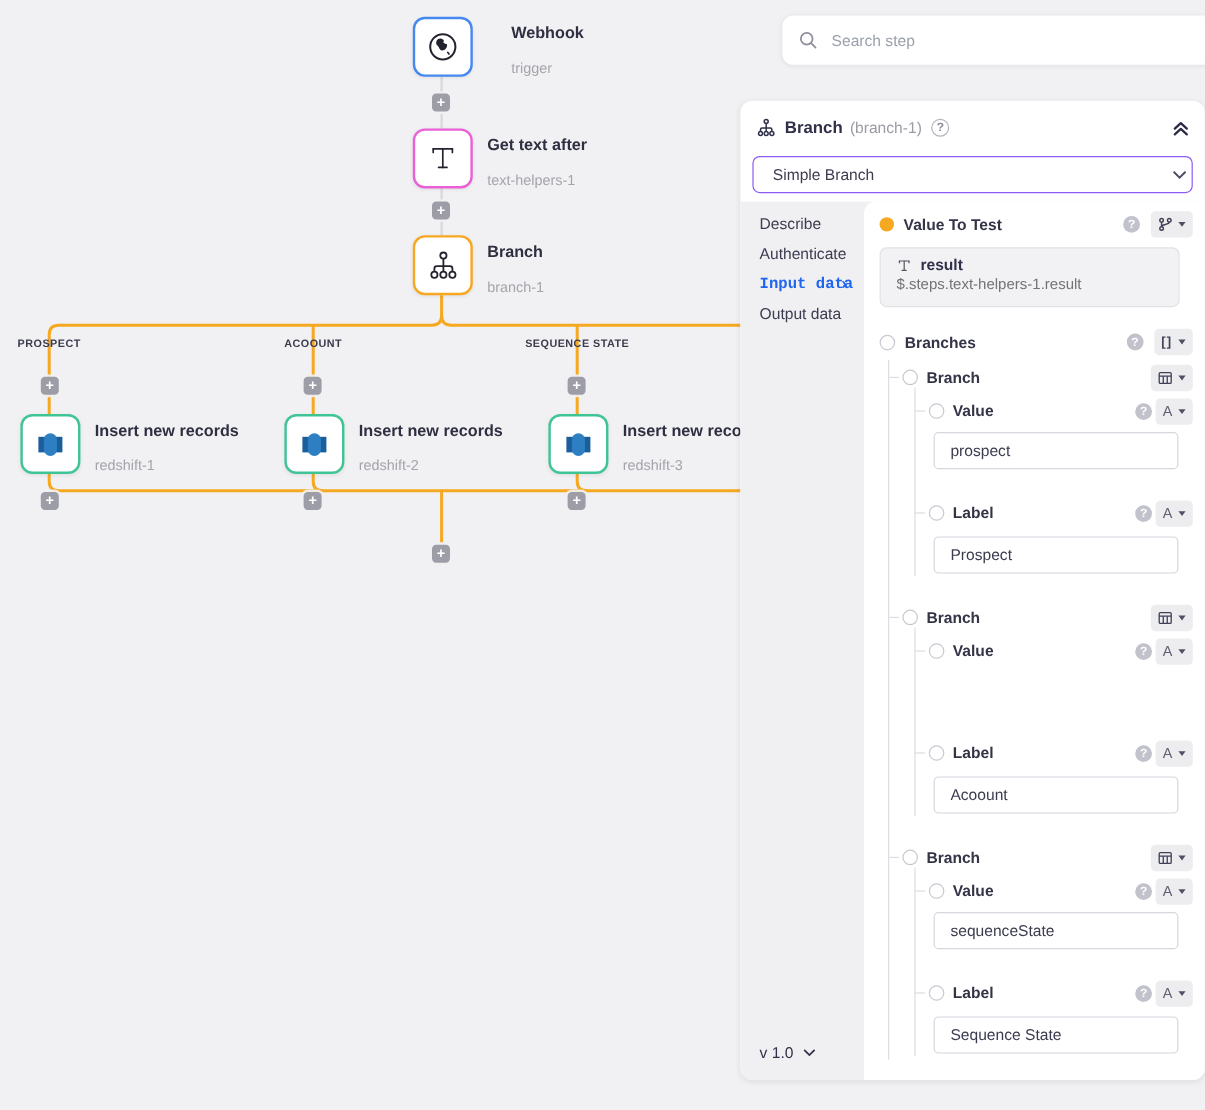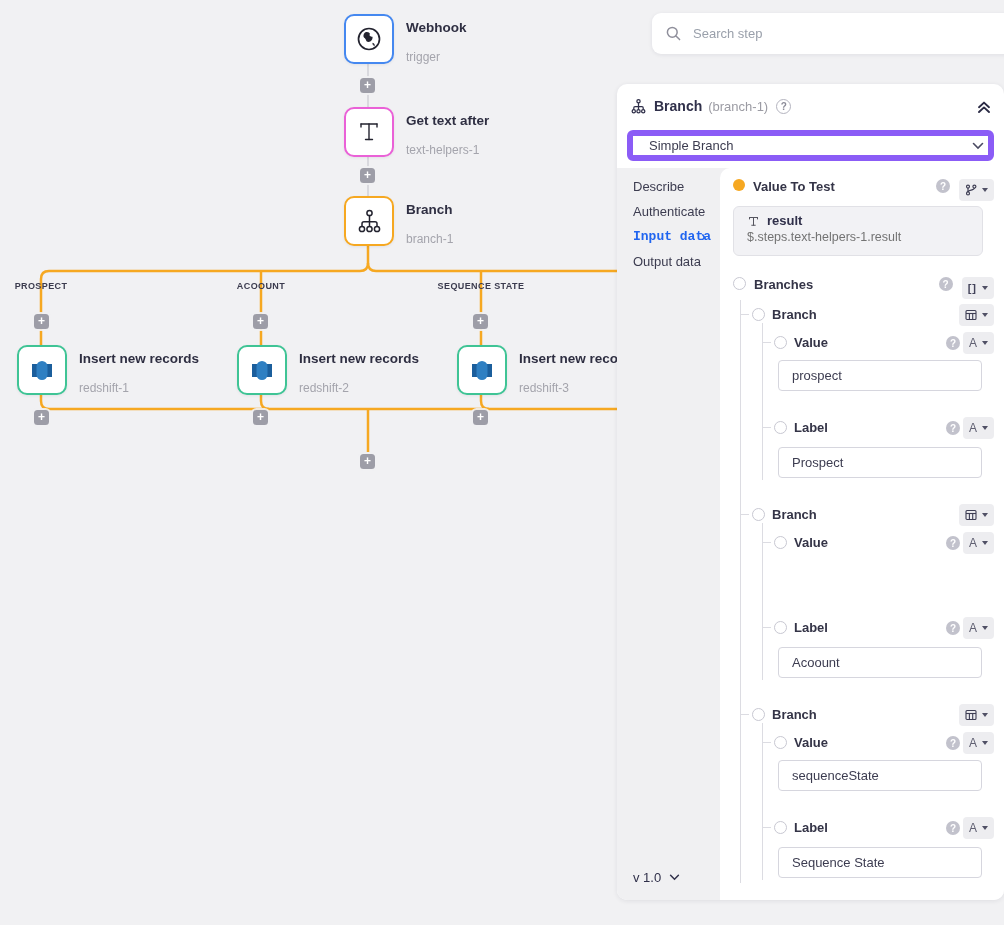--- a/index.html
+++ b/index.html
@@ -60,31 +60,31 @@
   .ph-id { font-size:13px; color:#9b9ba3; margin-left:6px; }
   .help {
     width:14px; height:14px; border-radius:50%; background:#c2c2cc; color:#fff;
     display:inline-flex; align-items:center; justify-content:center; cursor:pointer; flex:none;
   }
   .help::before { content:"?"; font-size:10px; font-weight:700; }
   .help.outline { background:transparent; border:1.5px solid #b4b4bf; color:#8a8a97; width:15px; height:15px; margin-left:8px; }
   .help.outline::before { color:#8a8a97; }
   .op-select {
     position:absolute; top:46px; left:10px; width:367px; height:31px;
-    border:6px solid #8b5cf6; border-radius:6px; background:#fff;
+    border:1px solid #8b5cf6; border-radius:6px; background:#fff;
     display:flex; align-items:center; padding:0 4px 0 16px; font-size:13px; color:#3c3c50; cursor:pointer;
   }
   .op-select span { flex:1; }
   .side-tab { position:absolute; left:16px; font-size:13px; color:#3c3c50; cursor:pointer; z-index:2; }
   .side-tab.active { color:#2065f0; font-weight:700;font-family:Liberation Mono, monospace; }
   .tab-arrow { position:absolute; left:84px; font-size:14px; color:#2065f0; font-weight:700; cursor:pointer; z-index:2; }
   .tab-arrow::before { content:"\203A"; }
   .version { position:absolute; left:16px; top:786px; font-size:13px; color:#30304a; display:flex; align-items:center; gap:8px; cursor:pointer; z-index:2; }
   
-  .prow { position:absolute; height:16px; display:flex; align-items:flex-start; z-index:2; }
+  .prow { position:absolute; height:16px; display:flex; align-items:center; z-index:2; }
   .prow-label { font-size:13px; font-weight:700; color:#343447; }
   .dot-orange { width:12px; height:12px; border-radius:50%; background:#f6a821; flex:none; }
   .radio { width:13px; height:13px; border-radius:50%; border:1.5px solid #c8c8d2; background:#fff; flex:none; cursor:pointer; }
   .type-box {
     position:absolute; top:-3px; height:22px; background:#ededf0; border-radius:4px;
     display:flex; align-items:center; gap:5px; padding:0 6px; cursor:pointer;
   }
   .type-a { font-size:12px; color:#606072; }
   .type-arr { font-size:11px; font-weight:700; color:#43435a; letter-spacing:1px; }
   .caret { width:0; height:0; border-left:3.5px solid transparent; border-right:3.5px solid transparent; border-top:4.5px solid #505065; }
@@ -126,21 +126,21 @@
   <div class="gline" style="left:367px; top:64px; height:43px;"></div>
   <div class="gline" style="left:367px; top:157px; height:39px;"></div>
 
   <div class="node blue" style="left:344px; top:14px;">
     <svg width="28" height="28" viewBox="0 0 28 28">
       <circle cx="14" cy="14" r="10.5" fill="none" stroke="#23232f" stroke-width="1.7"></circle>
       <path d="M10 7.5 c2.5 -1.2 4.5 0 5 1.5 c-1.5 1.5 0.5 2.5 2.5 2.8 c0.5 2.5 -1.5 5.2 -4 5.2 c-3 0 -2 -3 -4.3 -4.2 c-1.2 -1.2 -1 -3.8 0.8 -5.3 z" fill="#23232f"></path>
       <path d="M17.5 18.5 c1.2 0.3 1.8 1.2 1.5 2.2" fill="none" stroke="#23232f" stroke-width="1.4"></path>
     </svg>
   </div>
-  <div class="node-label" style="left:406px; top:20px;">
+  <div class="node-label" style="left:426px; top:20px;">
     <span class="node-title">Webhook</span>
     <span class="node-sub">trigger</span>
   </div>
 
   <div class="plus" style="left:360px; top:78px;"></div>
 
   <div class="node pink" style="left:344px; top:107px;">
     <svg width="26" height="26" viewBox="0 0 26 26">
       <g fill="none" stroke="#23232f" stroke-width="1.4" stroke-linecap="round">
         <path d="M5 5 H21"></path>

